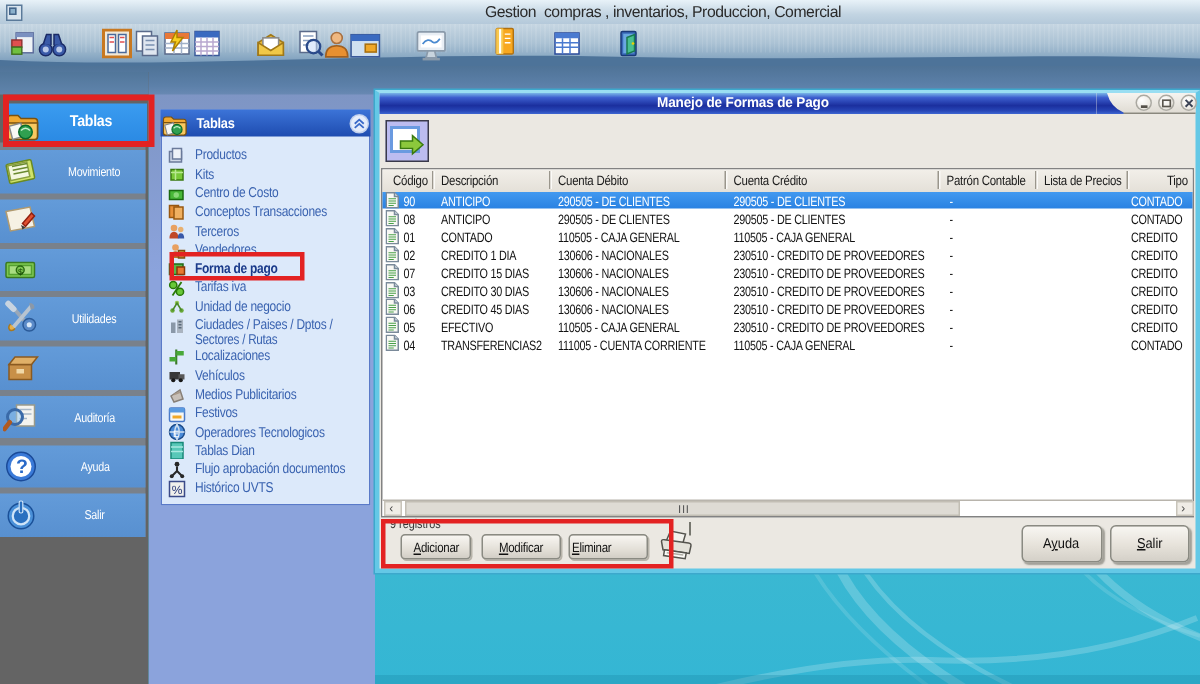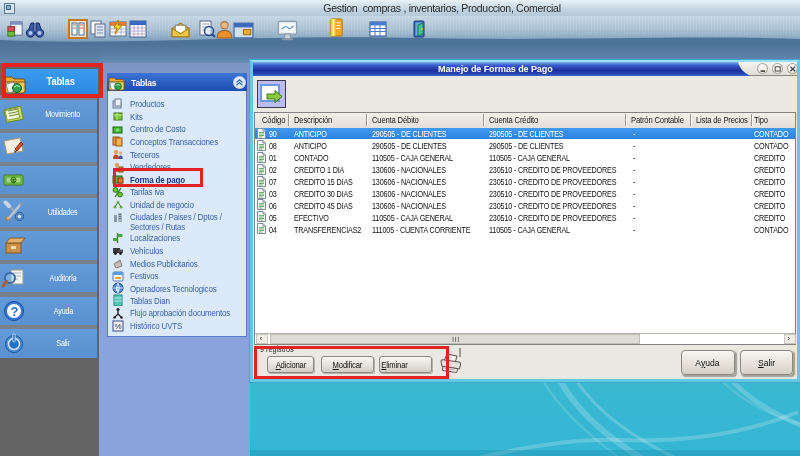--- a/index.html
+++ b/index.html
@@ -460,21 +460,21 @@
 <div class="a" style="left:689.5px;top:114px;width:1px;height:12px;background:#9a968c"></div>
 <div class="a" style="left:690.5px;top:114px;width:1px;height:12px;background:#fbfaf7"></div>
 <div class="a" style="left:751.3px;top:114px;width:1px;height:12px;background:#9a968c"></div>
 <div class="a" style="left:752.3px;top:114px;width:1px;height:12px;background:#fbfaf7"></div>
 <div class="t" style="left:262px;top:115px;font-size:9px;letter-spacing:-0.2px;color:#1a1a1a"><span class="sx" style="transform:scaleX(0.85)">Código</span></div>
 <div class="t" style="left:294px;top:115px;font-size:9px;letter-spacing:-0.2px;color:#1a1a1a"><span class="sx" style="transform:scaleX(0.85)">Descripción</span></div>
 <div class="t" style="left:372px;top:115px;font-size:9px;letter-spacing:-0.2px;color:#1a1a1a"><span class="sx" style="transform:scaleX(0.85)">Cuenta Débito</span></div>
 <div class="t" style="left:489px;top:115px;font-size:9px;letter-spacing:-0.2px;color:#1a1a1a"><span class="sx" style="transform:scaleX(0.85)">Cuenta Crédito</span></div>
 <div class="t" style="left:631px;top:115px;font-size:9px;letter-spacing:-0.2px;color:#1a1a1a"><span class="sx" style="transform:scaleX(0.85)">Patrón Contable</span></div>
 <div class="t" style="left:695.5px;top:115px;font-size:9px;letter-spacing:-0.2px;color:#1a1a1a"><span class="sx" style="transform:scaleX(0.85)">Lista de Precios</span></div>
-<div class="t" style="left:754px;top:115px;font-size:9px;letter-spacing:-0.2px;color:#1a1a1a"><span class="sx" style="transform:scaleX(0.85)">Tipo</span></div>
+<div class="t" style="left:778px;top:115px;font-size:9px;letter-spacing:-0.2px;color:#1a1a1a"><span class="sx" style="transform:scaleX(0.85)">Tipo</span></div>
 <div class="a" style="left:254.5px;top:127.5px;width:540.5px;height:11.9px;background:linear-gradient(#4299f0,#2a82e2)"></div>
 <div class="a" style="left:256.5px;top:128.0px;width:9px;height:11px">
       <svg width="9" height="11" viewBox="0 0 9 11">
         <path d="M0.5 0.5 H6 L8.5 3 V10.5 H0.5 Z" fill="#f8f8f4" stroke="#7a8a9a"></path>
         <path d="M2 4.5h5M2 6h5M2 7.5h5M2 9h3.5" stroke="#48a048" stroke-width="0.8"></path>
         <path d="M6 0.5 L6 3 L8.5 3" fill="#d8e0e8" stroke="#7a8a9a"></path>
       </svg>
     </div>
 <div class="t" style="left:269px;top:129.3px;font-size:9px;letter-spacing:-0.2px;color:#fff"><span class="sx" style="transform:scaleX(0.80)">90</span></div>
 <div class="t" style="left:294px;top:129.3px;font-size:9px;letter-spacing:-0.2px;color:#fff"><span class="sx" style="transform:scaleX(0.80)">ANTICIPO</span></div>

